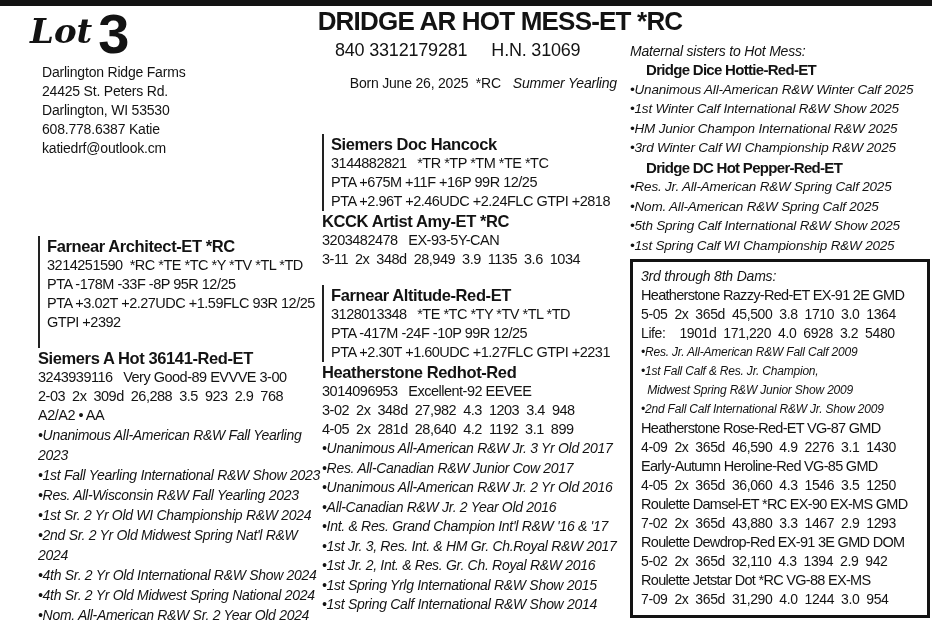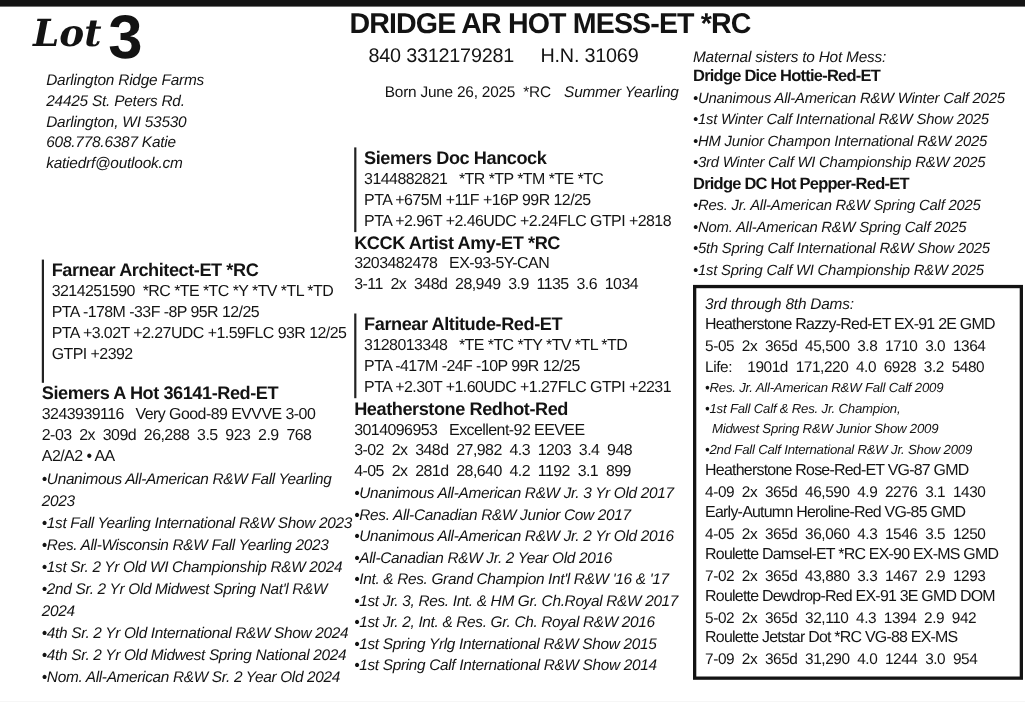--- a/index.html
+++ b/index.html
@@ -9,21 +9,21 @@
     font-family:"Liberation Sans", sans-serif; color:#131313; overflow:hidden;
     margin:0 auto;
   }
   .topbar { position:absolute; top:0; left:0; width:932px; height:6px; background:#131313; }
 
   
   .lot { position:absolute; left:30px; top:8px; display:flex; align-items:flex-start; }
   .lot-word { font-family:"DejaVu Serif", serif; font-style:italic; font-weight:bold; font-size:34px; line-height:46px; }
   .lot-num { font-size:56px; font-weight:bold; line-height:52px; margin-left:6px; letter-spacing:-2px; }
 
-  .consignor { position:absolute; left:42px; top:63px; font-style:italic; font-size:14px; }
+  .consignor { position:absolute; left:42px; top:63px; font-size:14px; }
   .consignor div { line-height:19px; letter-spacing:-0.2px; }
 
   
   .main-title { position:absolute; left:250px; top:6px; width:500px; text-align:center;
                 font-size:26px; font-weight:bold; letter-spacing:-0.8px; white-space:nowrap; }
   .reg-line  { position:absolute; left:335px; top:40px; font-size:18px; letter-spacing:-0.2px; white-space:pre-wrap; }
   .born-line { position:absolute; left:335px; top:59px; font-size:14px; letter-spacing:-0.2px; white-space:pre-wrap; }
   .born-note { font-style:italic; margin-left:12px; }
 
   
@@ -34,21 +34,21 @@
 
   .col-left-ped   { position:absolute; left:38px;  top:236px; width:288px; }
   .arch-block     { padding-bottom:16px; }
   .col-center-ped { position:absolute; left:322px; top:134px; width:306px; }
   .ped-spacer     { height:16px; }
   .center-bullets div { line-height:19.5px; }
 
   
   .col-right { position:absolute; left:630px; top:42px; width:300px; }
   .maternal-heading { font-style:italic; font-size:14px; line-height:18px; letter-spacing:-0.2px; }
-  .sister-name { font-weight:bold; font-size:15px; letter-spacing:-0.7px; line-height:19.5px; white-space:nowrap; }
+  .sister-name { font-weight:bold; font-size:15px; letter-spacing:-0.7px; line-height:19.5px; white-space:nowrap;margin-left:16px; }
   .sister-bullets div { font-size:13.5px; font-style:italic; line-height:19.5px; letter-spacing:-0.2px; white-space:pre-wrap; }
 
   .dams-box { border:3px solid #131313; margin-top:4px; padding:5px 8px 6px 8px; }
   .dams-heading { font-style:italic; font-size:14px; line-height:19px; letter-spacing:-0.2px; }
   .dam-name { font-weight:normal; font-size:14.5px; letter-spacing:-0.7px; line-height:19px; white-space:nowrap; }
   .dam-records div { font-size:14px; line-height:19px; letter-spacing:-0.4px; white-space:pre-wrap; }
   .dam-bullets div { font-size:12px; font-style:italic; line-height:19px; letter-spacing:-0.2px; white-space:pre-wrap; }
 </style>
 </head>
 <body>

